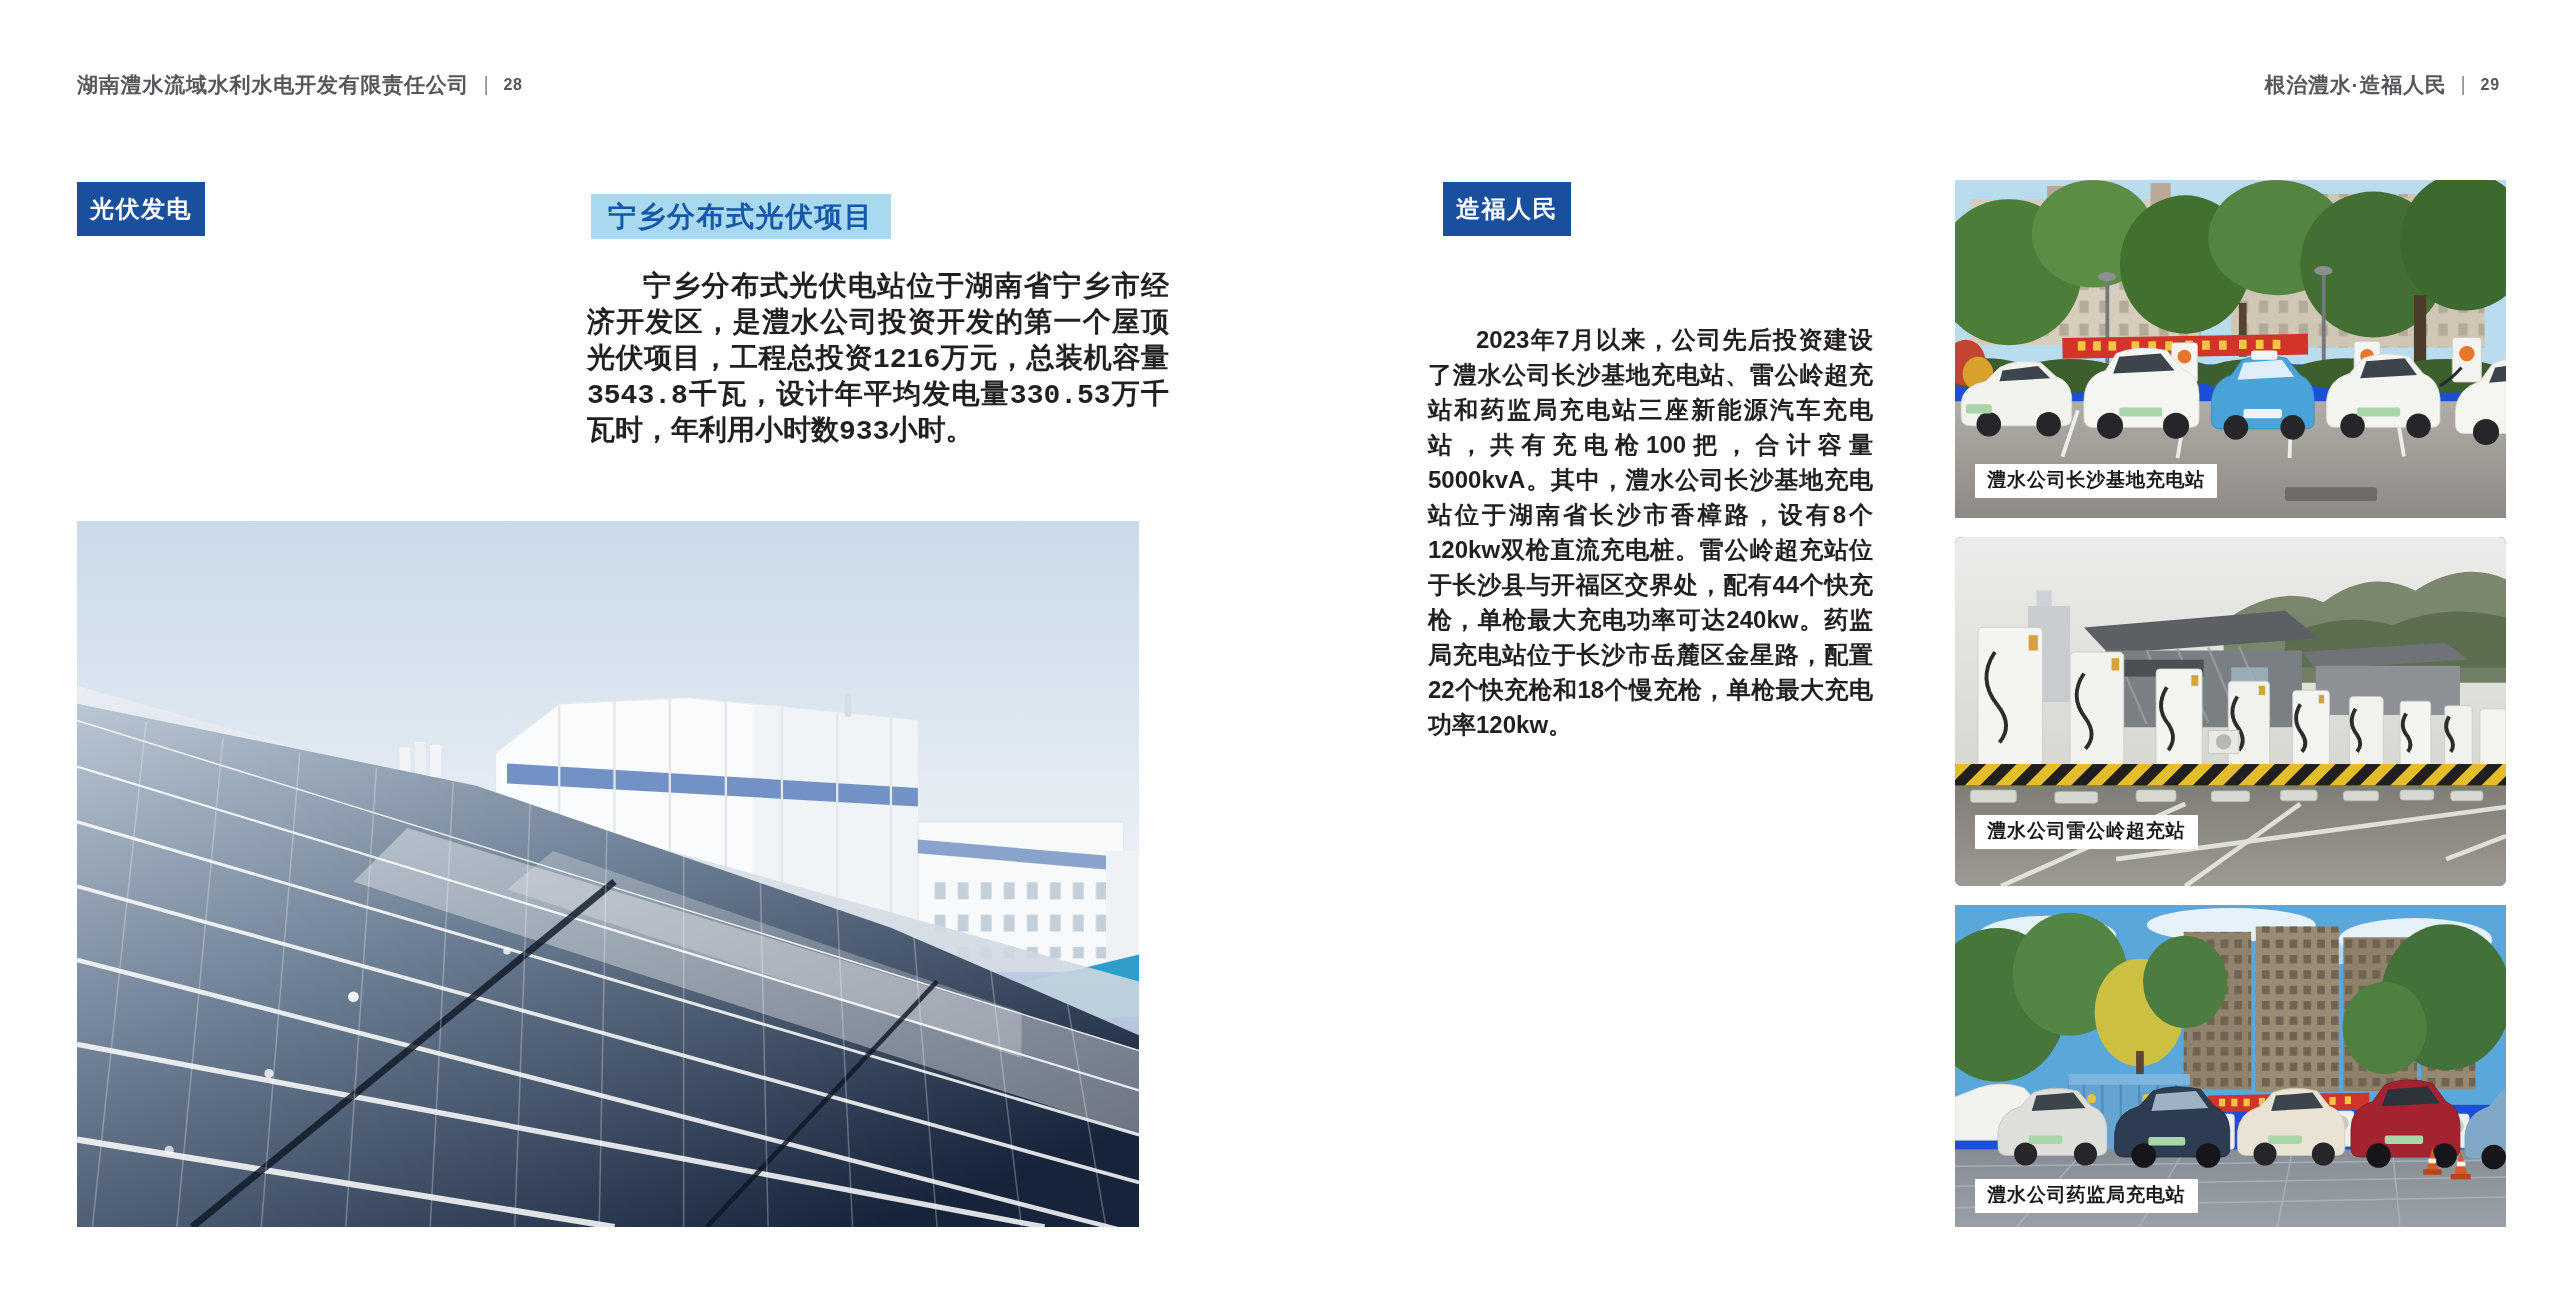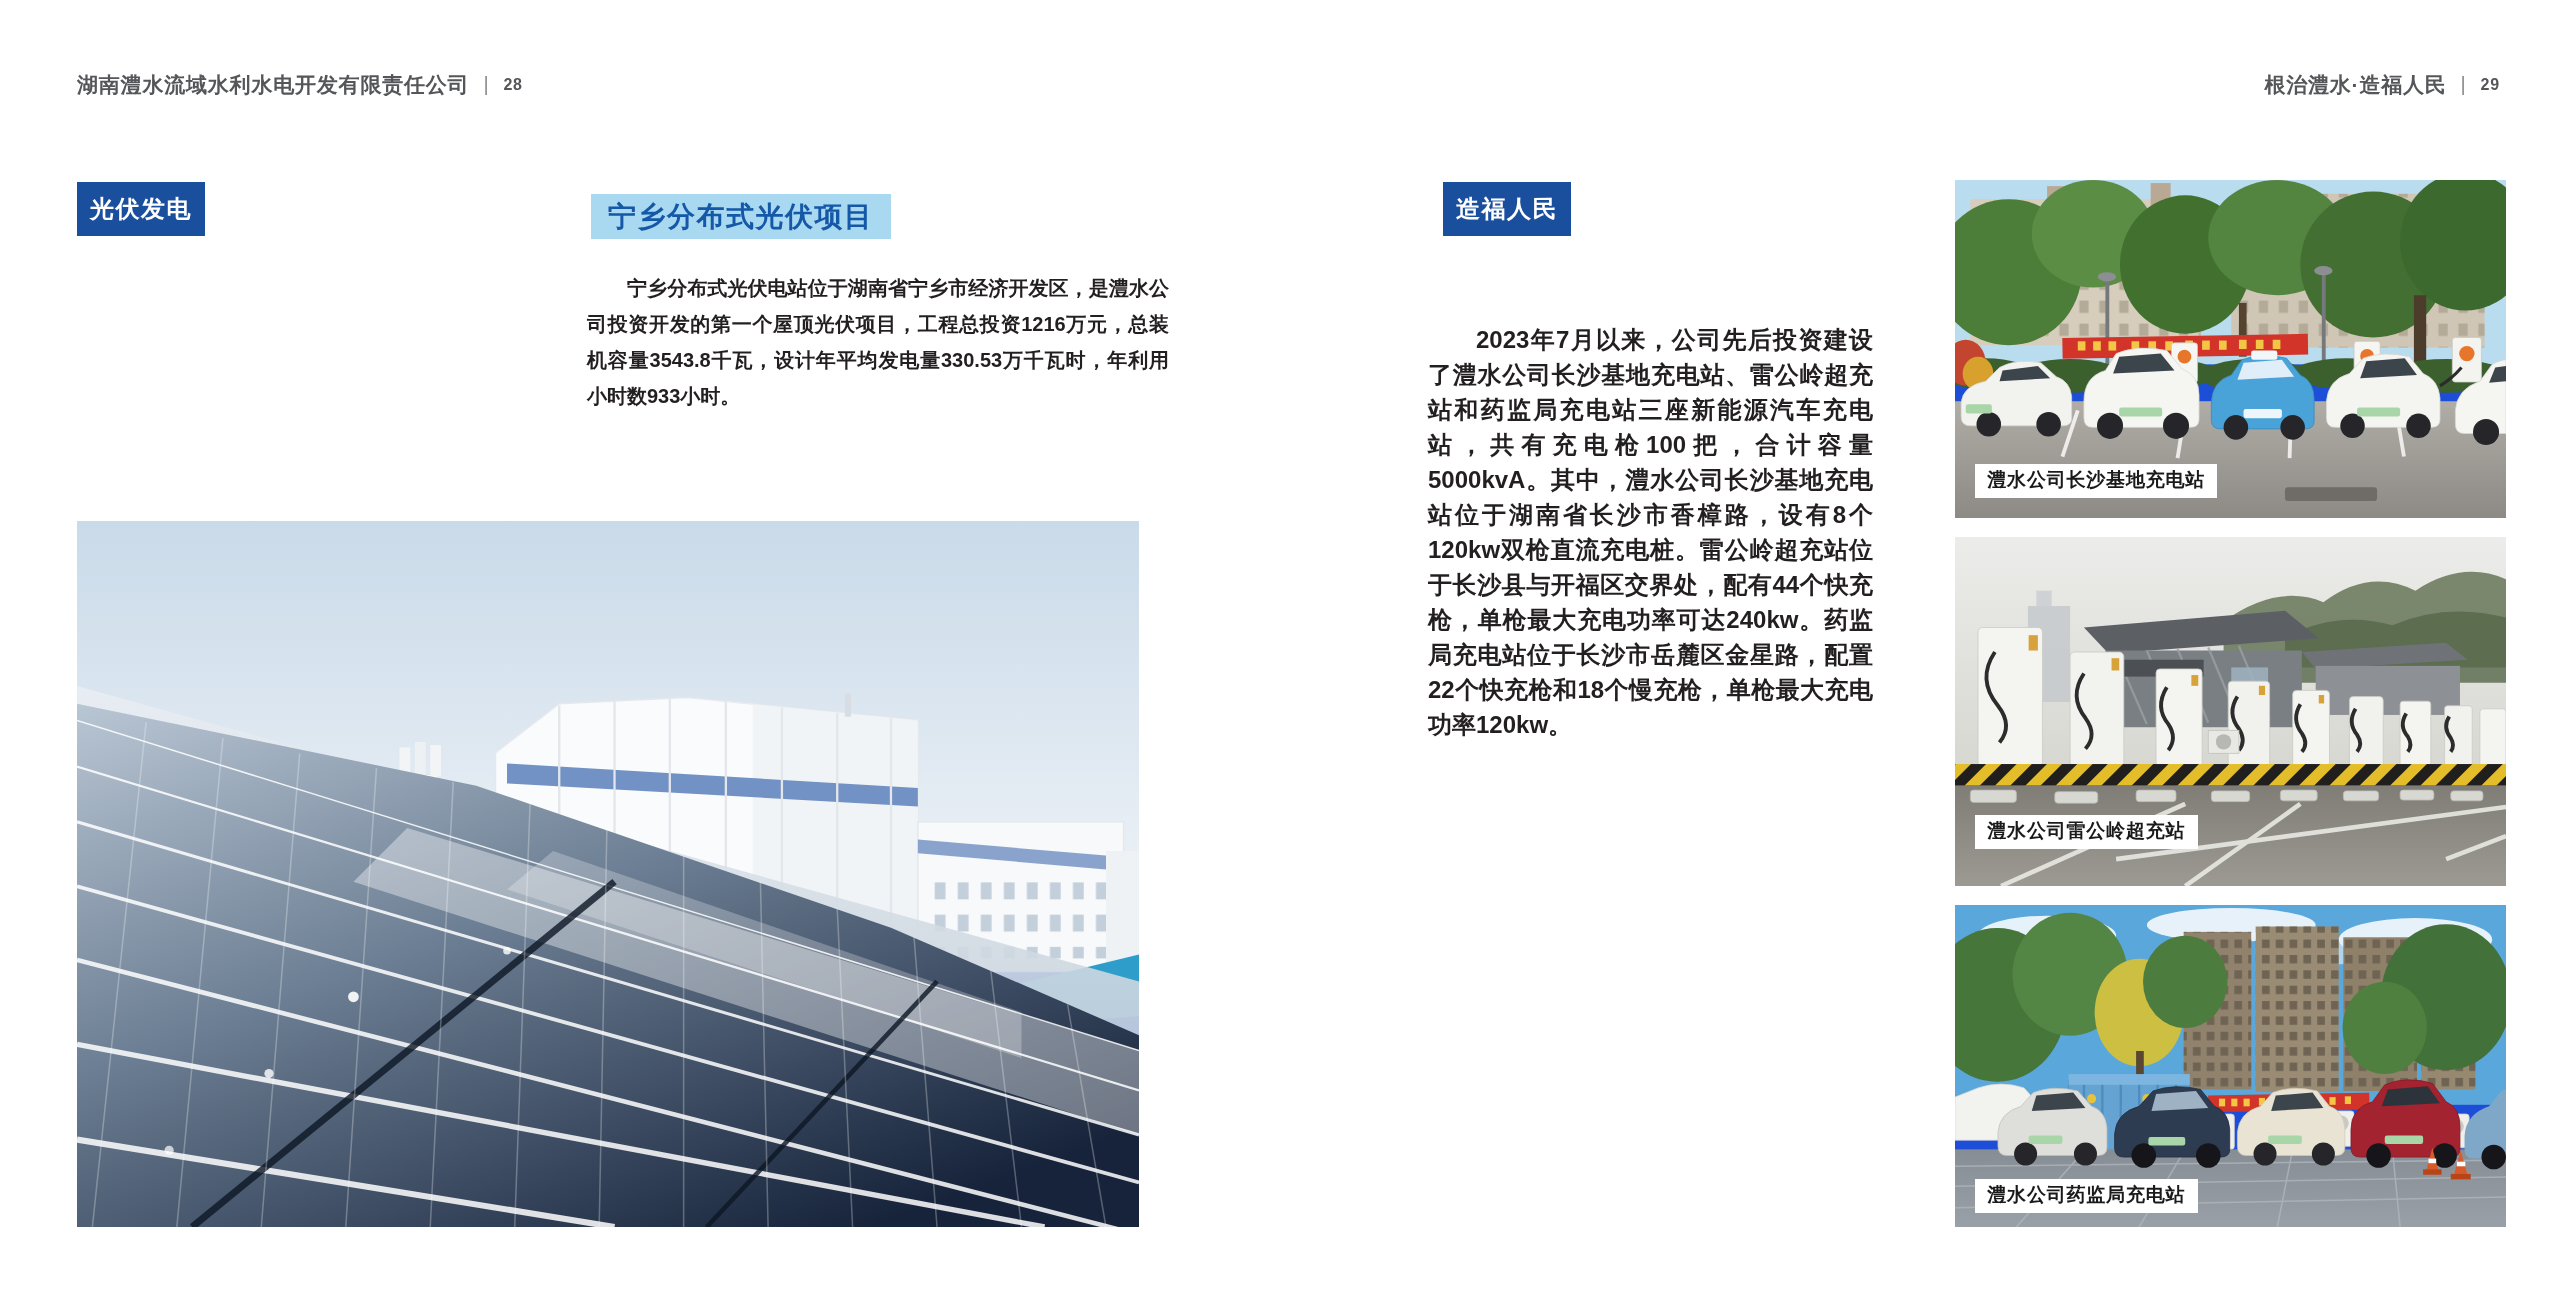--- a/index.html
+++ b/index.html
@@ -19,27 +19,27 @@
     font-size:24px;font-weight:700;line-height:54px;padding:0 13px;letter-spacing:1.5px;white-space:nowrap;}
   #title-pv{left:77px;}
   #title-ev{left:1443px;}
   
   .sub-heading{position:absolute;left:591px;top:194px;height:45px;line-height:45px;
     background:#a9d8f1;color:#1558a8;font-size:28px;font-weight:700;padding:0 17px;
     letter-spacing:1.5px;white-space:nowrap;text-align:center;}
   
   .body-par{position:absolute;text-align:justify;text-justify:inter-ideograph;
     font-weight:600;color:#231f20;}
-  #par-pv{left:587px;top:270px;width:582px;font-size:20px;line-height:36px;text-indent:2em;}
+  #par-pv{left:587px;top:270px;width:582px;font-size:28px;line-height:36px;text-indent:2em;font-family:Liberation Mono, monospace;}
   #par-ev{left:1428px;top:322px;width:445px;font-size:24px;line-height:35px;text-indent:2em;}
   
   .photo{position:absolute;overflow:hidden;background:#1d4ed8;}
   #photo-solar{left:77px;top:521px;width:1062px;height:706px;}
   #photo-cs1{left:1955px;top:180px;width:551px;height:338px;}
-  #photo-cs2{left:1955px;top:537px;width:551px;height:349px;}
+  #photo-cs2{left:1955px;top:537px;width:551px;height:349px;border-radius:7px;}
   #photo-cs3{left:1955px;top:905px;width:551px;height:322px;}
   .photo svg{display:block;width:100%;height:100%;}
   .photo-caption{position:absolute;left:20px;background:#ffffff;padding:3.1px 12.3px 4.6px 12.3px;
     font-size:19px;font-weight:700;color:#1a1a1a;white-space:nowrap;letter-spacing:0.8px;}
 </style>
 </head>
 <body>
 
 <div class="running-head" id="head-left">
   <span>湖南澧水流域水利水电开发有限责任公司</span>

